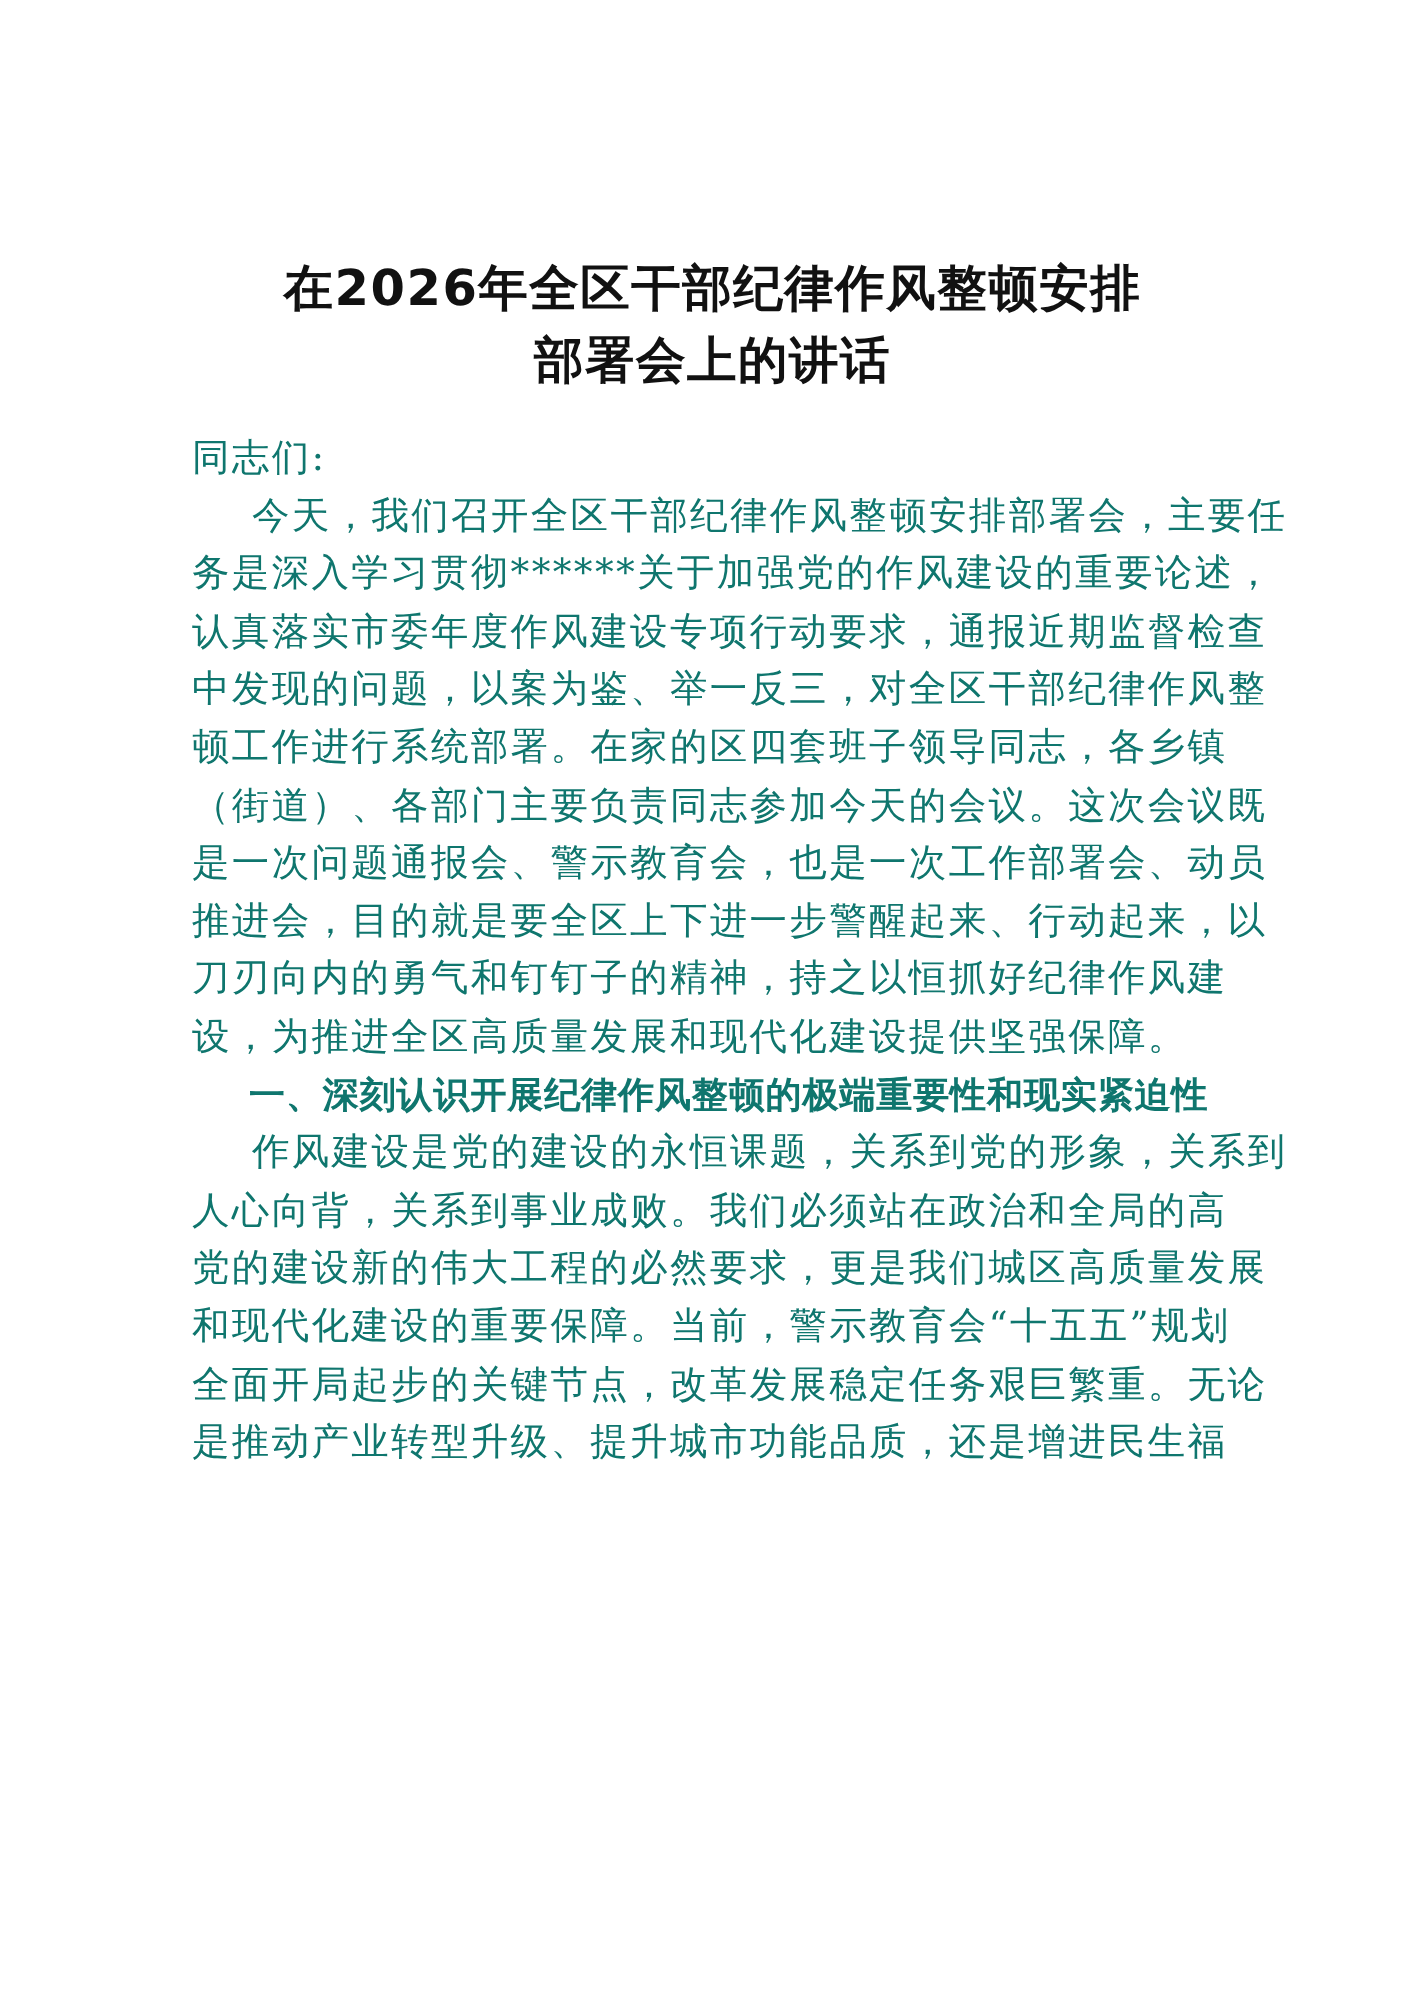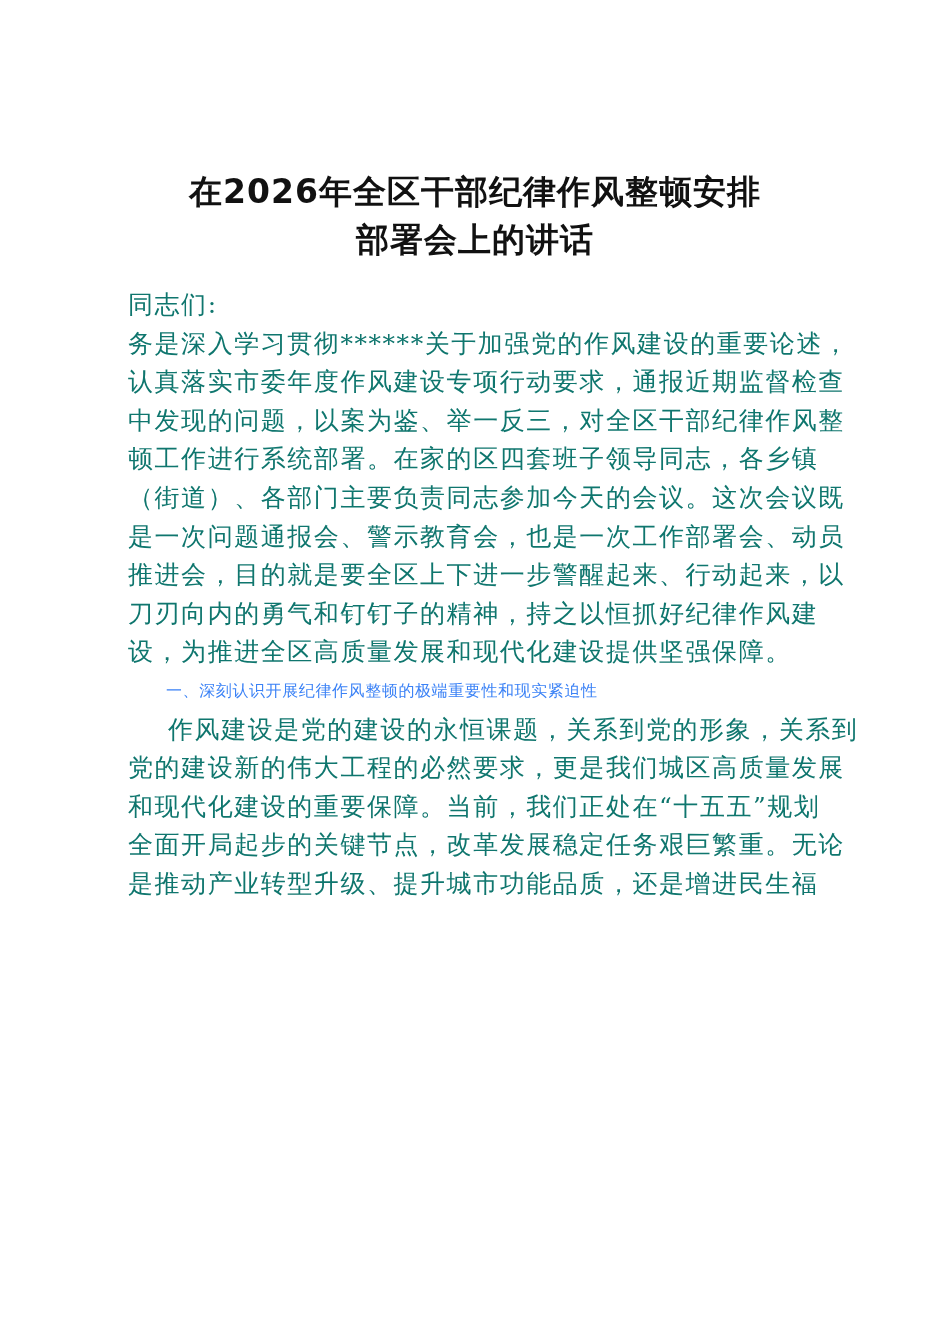--- a/index.html
+++ b/index.html
@@ -8,41 +8,43 @@
   .page { position:absolute; left:0; top:0; width:950px; height:1344px; background:#fff; }
   .title { position:absolute; left:0; width:950px; text-align:center;
            font-family: "DejaVu Sans", "Liberation Sans", sans-serif;
            font-weight:bold; font-size:33px; letter-spacing:1px; color:#111; }
   .title.l1 { top:170px; }
   .title.l2 { top:218px; }
   .body { position:absolute; left:128px; top:286px; width:700px; }
   .line { height:38.6px; line-height:38.6px; font-size:25px; white-space:nowrap;
           letter-spacing:1.55px; color:#0f766e; }
   .line.indent { padding-left:40px; }
-  .line.heading { font-family:"DejaVu Sans","Liberation Sans",sans-serif; font-weight:normal;
-                  padding-left:38px; letter-spacing:0.6px; color:#3b82f6; font-size:16px; }
+  .line.heading { font-family:"DejaVu Sans","Liberation Sans",sans-serif; font-weight:bold;
+                  padding-left:38px; letter-spacing:0.6px; color:#0f766e; font-size:24px; }
 </style>
 </head>
 <body>
 
 <div class="page">
   <div class="title l1">在2026年全区干部纪律作风整顿安排</div>
   <div class="title l2">部署会上的讲话</div>
 
   <div class="body">
     <div class="line">同志们:</div>
+    <div class="line indent">今天，我们召开全区干部纪律作风整顿安排部署会，主要任</div>
     <div class="line">务是深入学习贯彻******关于加强党的作风建设的重要论述，</div>
     <div class="line">认真落实市委年度作风建设专项行动要求，通报近期监督检查</div>
     <div class="line">中发现的问题，以案为鉴、举一反三，对全区干部纪律作风整</div>
     <div class="line">顿工作进行系统部署。在家的区四套班子领导同志，各乡镇</div>
     <div class="line">（街道）、各部门主要负责同志参加今天的会议。这次会议既</div>
     <div class="line">是一次问题通报会、警示教育会，也是一次工作部署会、动员</div>
     <div class="line">推进会，目的就是要全区上下进一步警醒起来、行动起来，以</div>
     <div class="line">刀刃向内的勇气和钉钉子的精神，持之以恒抓好纪律作风建</div>
     <div class="line">设，为推进全区高质量发展和现代化建设提供坚强保障。</div>
     <div class="line heading">一、深刻认识开展纪律作风整顿的极端重要性和现实紧迫性</div>
     <div class="line indent">作风建设是党的建设的永恒课题，关系到党的形象，关系到</div>
+    <div class="line">人心向背，关系到事业成败。我们必须站在政治和全局的高</div>
     <div class="line">党的建设新的伟大工程的必然要求，更是我们城区高质量发展</div>
-    <div class="line">和现代化建设的重要保障。当前，我们正处在“十五五”规划</div>
+    <div class="line">和现代化建设的重要保障。当前，警示教育会“十五五”规划</div>
     <div class="line">全面开局起步的关键节点，改革发展稳定任务艰巨繁重。无论</div>
     <div class="line">是推动产业转型升级、提升城市功能品质，还是增进民生福</div>
   </div>
 </div>
 
 </body></html>

